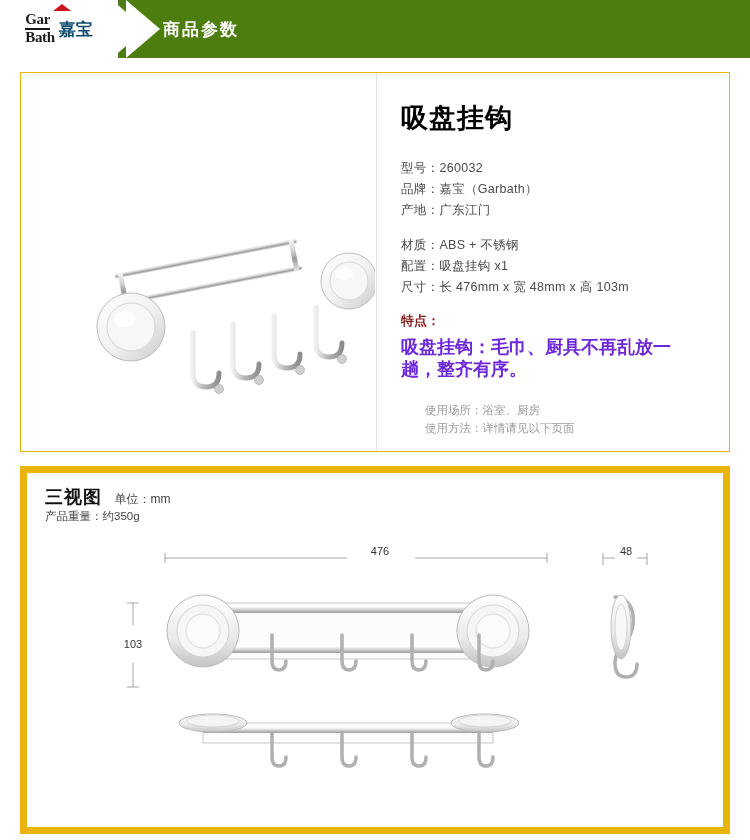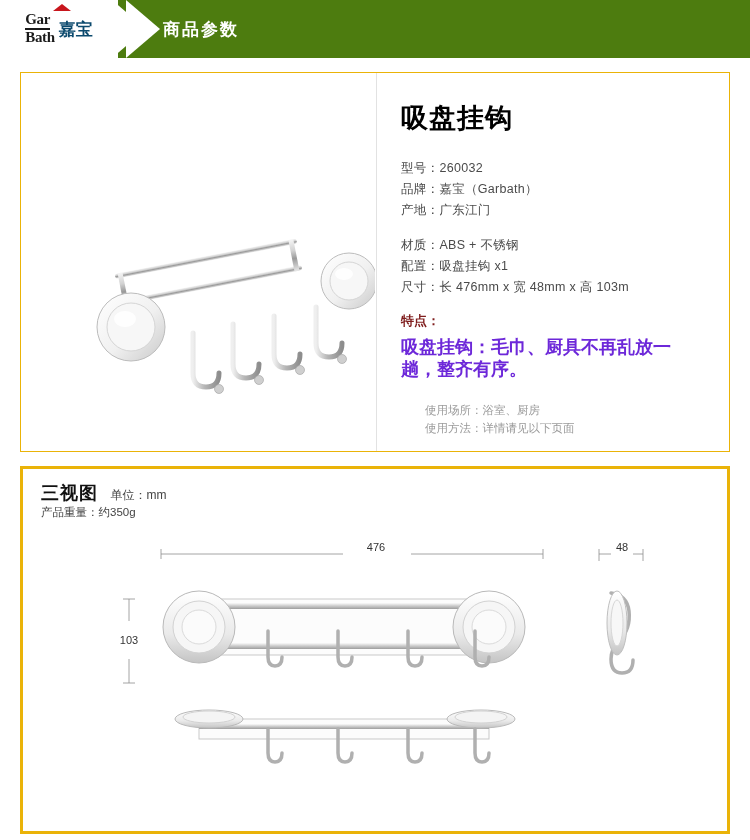--- a/index.html
+++ b/index.html
@@ -166,21 +166,21 @@
   .usage-line {
     font-size: 11.5px;
     color: #9a9a9a;
     line-height: 18px;
   }
 
   
   .draw-panel {
     position: relative;
     margin: 14px 20px 0 20px;
-    border: 3px solid #eab308;
+    border: 7px solid #eab308;
     height: 368px;
     box-sizing: border-box;
   }
   .draw-head {
     position: absolute;
     left: 18px;
     top: 12px;
   }
   .draw-title {
     font-size: 18px;

